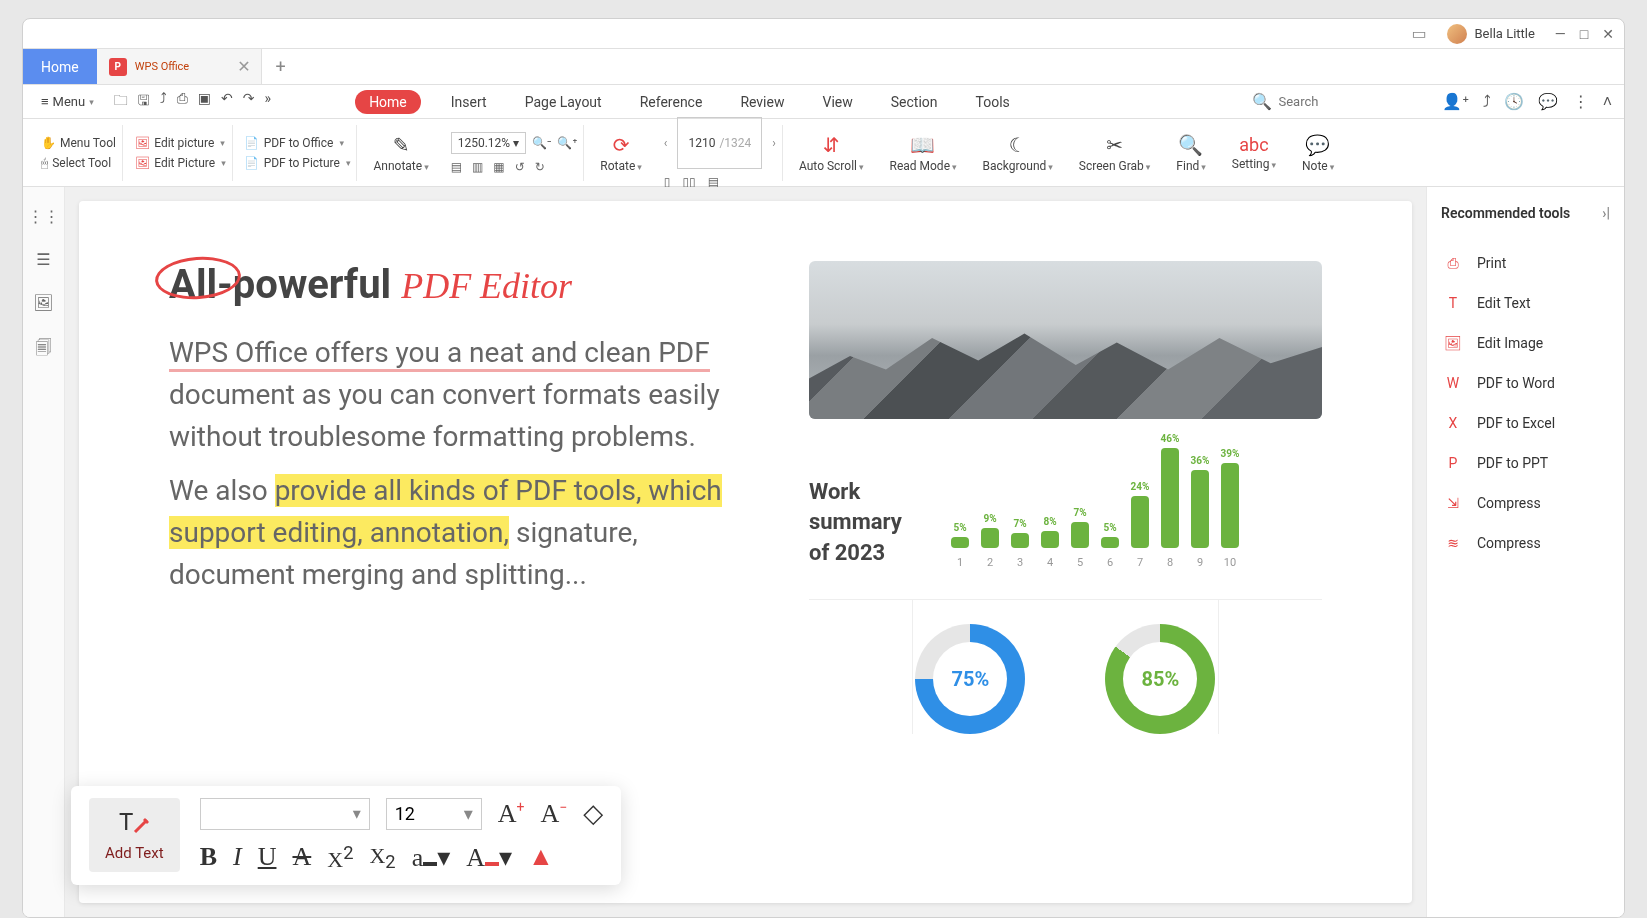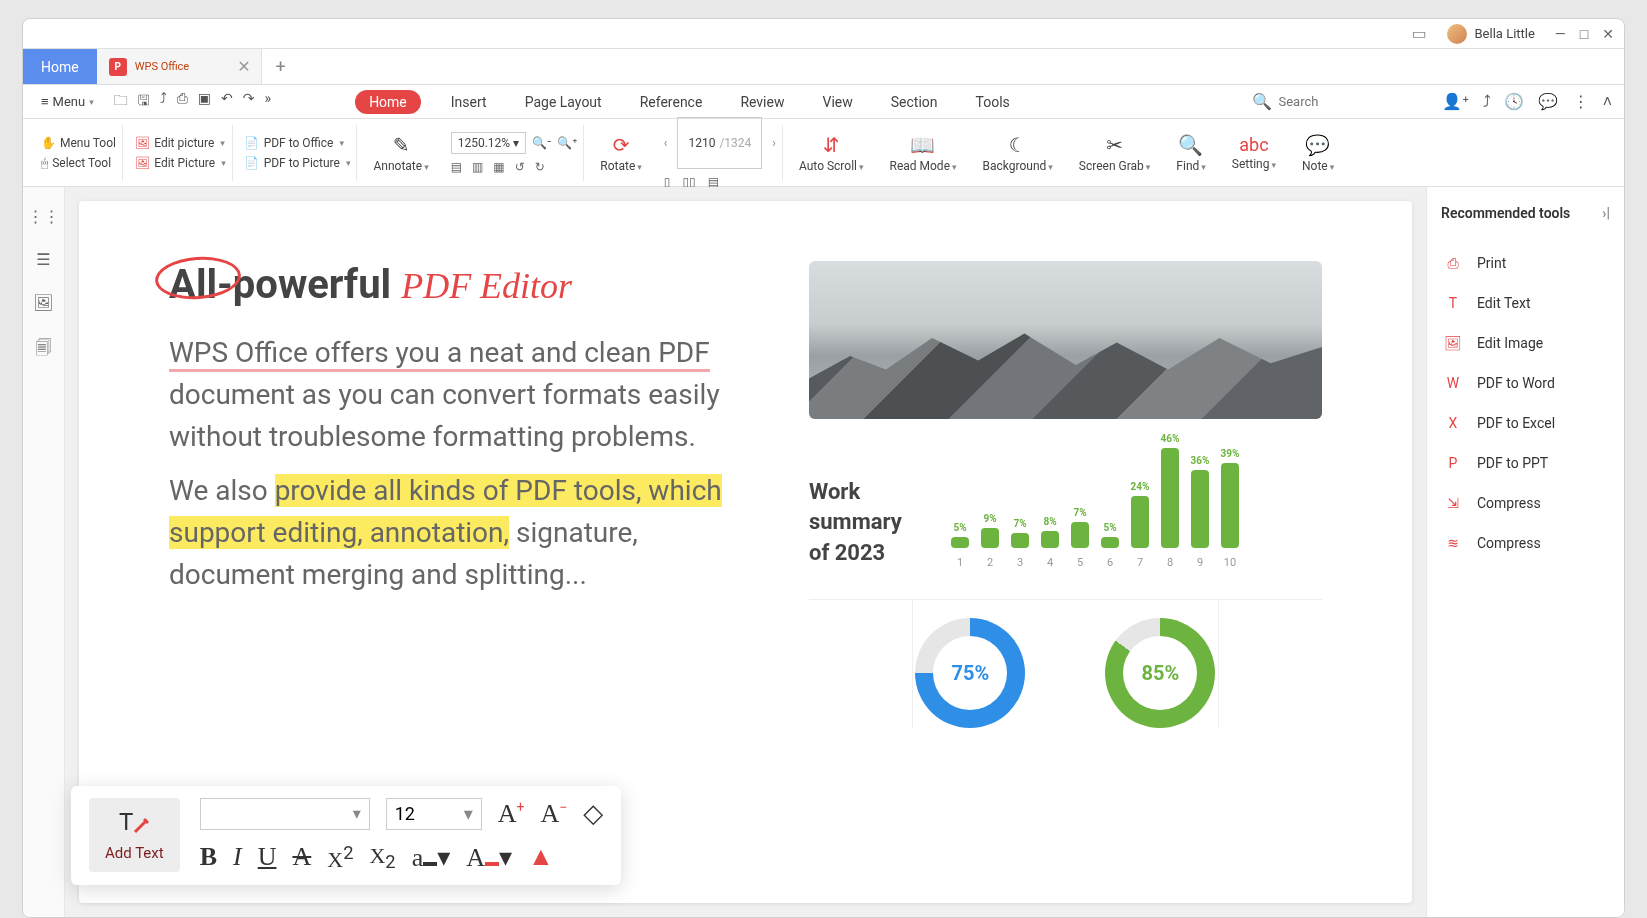--- a/index.html
+++ b/index.html
@@ -52,21 +52,21 @@
 .para2 { margin-top: 12px; }
 .mountain { width: 100%; height: 158px; border-radius: 6px; background: linear-gradient(180deg,#d8dde0 0%,#c8ccce 40%,#9aa0a4 60%,#b7bcbf 100%); position: relative; overflow: hidden; }
 .mountain::before { content:""; position:absolute; left:0; right:0; bottom:0; height:90px; background: linear-gradient(135deg,#565a5e 0,#565a5e 12%,#797d80 12%,#797d80 24%,#4c5053 24%,#4c5053 38%,#72767a 38%,#72767a 52%,#55595c 52%,#55595c 66%,#7e8285 66%,#7e8285 80%,#606468 80%); clip-path: polygon(0 100%,0 55%,8% 30%,15% 45%,24% 10%,33% 35%,42% 5%,52% 40%,60% 15%,70% 45%,80% 10%,90% 38%,100% 20%,100% 100%); }
 .work-row { display: flex; gap: 30px; align-items: flex-end; }
 .work-title { font-size: 22px; font-weight: 700; color: #444; line-height: 1.4; width: 110px; }
 .bars { flex: 1; display: flex; align-items: flex-end; gap: 8px; height: 130px; position: relative; }
 .bar-wrap { display: flex; flex-direction: column; align-items: center; gap: 4px; width: 22px; }
 .bar-label { font-size: 10px; font-weight: 700; color: #6cb33f; }
 .bar { width: 18px; background: #6cb33f; border-radius: 4px; }
 .bar-x { font-size: 11px; color: #999; margin-top: 4px; }
-.donut-row { display: flex; gap: 80px; justify-content: center; margin-top: 10px; border-top: 1px solid #eee; padding-top: 18px; position: relative; }
+.donut-row { display: flex; gap: 80px; justify-content: center; margin-top: 10px; border-top: 1px solid #eee; padding-top: 24px; position: relative; }
 .donut-row::before, .donut-row::after { content:""; position:absolute; top:0; bottom:0; width:1px; background:#eee; }
 .donut-row::before { left: 20%; }
 .donut-row::after { right: 20%; }
 .donut { position: relative; width: 110px; height: 110px; }
 .donut-label { position: absolute; inset: 0; display: flex; align-items: center; justify-content: center; font-weight: 700; font-size: 20px; }
 .right-panel { width: 198px; background: #fff; border-left: 1px solid #e8e8e8; padding: 18px 14px; }
 .rp-header { display: flex; justify-content: space-between; align-items: center; font-size: 14px; font-weight: 600; color: #333; margin-bottom: 22px; }
 .rp-item { display: flex; align-items: center; gap: 14px; padding: 10px 2px; font-size: 14px; color: #333; cursor: pointer; }
 .rp-icon { width: 20px; height: 20px; display: flex; align-items: center; justify-content: center; color: #e64545; }
 .float-toolbar { position: absolute; left: 48px; bottom: 32px; background: #fff; border-radius: 6px; box-shadow: 0 4px 20px rgba(0,0,0,0.15); padding: 12px 18px; display: flex; gap: 20px; align-items: center; }

